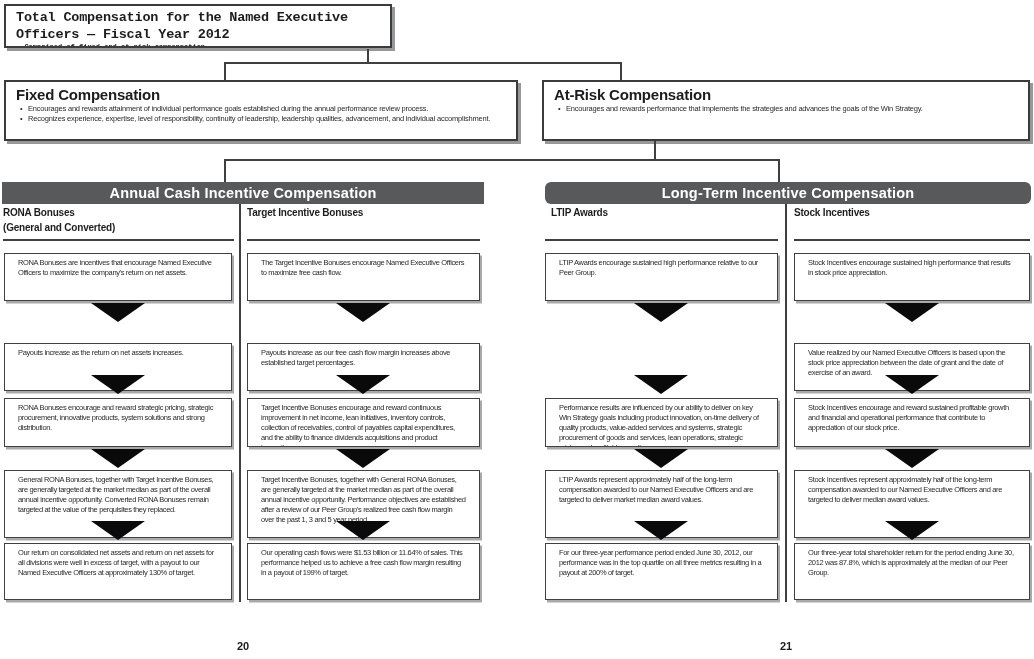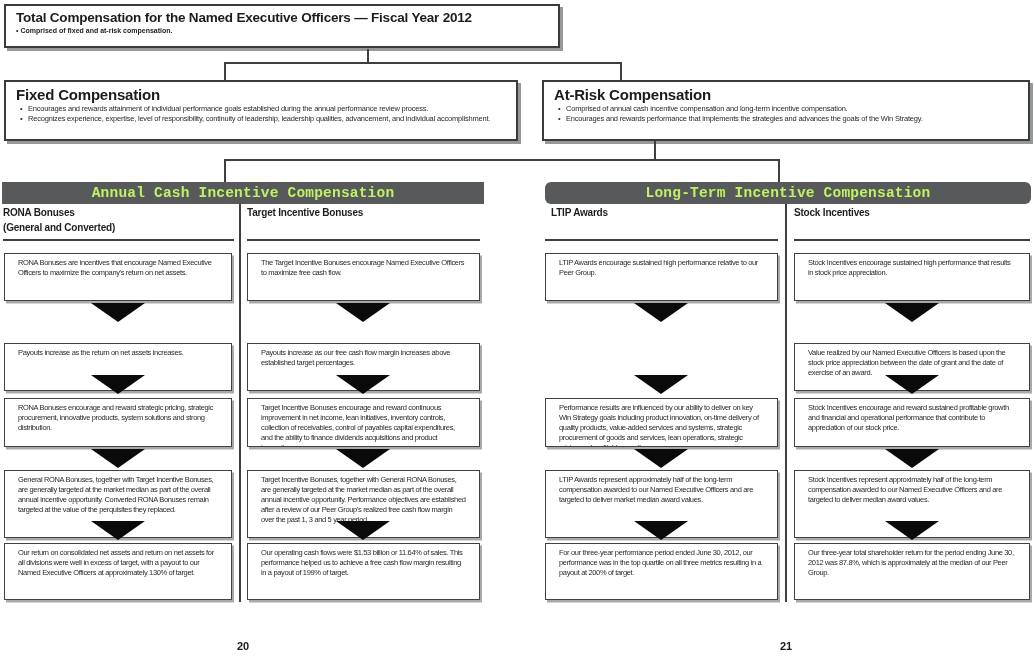--- a/index.html
+++ b/index.html
@@ -11,23 +11,23 @@
   .hbox{position:absolute;background:#fff;border:2px solid #3b3b3d;box-shadow:3px 3px 0 #97989a;
         padding:3px 10px;box-sizing:border-box;overflow:hidden;}
   .hbox .htitle{font-weight:bold;color:#1c1c1e;letter-spacing:-0.2px;}
   .t-title{font-size:13.5px;line-height:17px;}
   .h-title{font-size:15px;line-height:19px;}
   .t-bullet{font-size:7px;font-weight:bold;line-height:9px;color:#1c1c1e;}
   .t-bullet::before{content:"• ";}
   .hblt{position:relative;font-size:7.5px;line-height:10px;color:#2a2a2a;padding-left:12px;letter-spacing:-0.2px;}
   .hblt::before{content:"•";position:absolute;left:4px;}
   
-  .secbar{position:absolute;top:182px;height:22px;background:#58595b;color:#bef264;
+  .secbar{position:absolute;top:182px;height:22px;background:#58595b;color:#ffffff;
           display:flex;align-items:center;justify-content:center;font-weight:bold;
-          font-size:14.5px;letter-spacing:0.2px;font-family:Liberation Mono, monospace;}
+          font-size:14.5px;letter-spacing:0.2px;}
   
   .colhead{position:absolute;font-weight:bold;font-size:10px;line-height:14.5px;
            color:#1d1d1f;letter-spacing:-0.2px;}
   .hrule{position:absolute;height:2px;background:#3f3f41;}
   .divider{position:absolute;width:2px;top:204px;height:398px;background:#3f3f41;}
   
   .fbox{position:absolute;background:#fff;border:1.5px solid #414042;border-radius:0;
         box-shadow:2px 2.5px 0 #a9a9ab;padding:4px 13px;box-sizing:border-box;overflow:hidden;
         font-size:7.5px;line-height:10px;letter-spacing:-0.35px;color:#2a2a2a;}
   .c1{left:4px;width:228px;} .c2{left:247px;width:233px;} .c3{left:545px;width:233px;} .c4{left:794px;width:236px;}
@@ -40,39 +40,38 @@
   .a1{top:303px;} .a2{top:375px;} .a3{top:449px;} .a4{top:521px;}
   
   .pgnum{position:absolute;top:640px;width:20px;text-align:center;font-size:11px;
          font-weight:bold;color:#1c1c1e;}
 </style>
 </head>
 <body>
 
 <div class="canvas">
 
-  <div class="hbox" style="left:4px;top:4px;width:556px;height:44px;">
+  <div class="hbox" style="left:4px;top:4px;width:388px;height:44px;font-family:Liberation Mono, monospace;">
     <div class="htitle t-title">Total Compensation for the Named Executive Officers — Fiscal Year 2012</div>
     <div class="t-bullet">Comprised of fixed and at-risk compensation.</div>
   </div>
 
   <div class="line" style="left:367px;top:49px;width:2px;height:14px;"></div>
   <div class="line" style="left:224px;top:62px;width:398px;height:2px;"></div>
   <div class="line" style="left:224px;top:62px;width:2px;height:19px;"></div>
   <div class="line" style="left:620px;top:62px;width:2px;height:19px;"></div>
 
   <div class="hbox" style="left:4px;top:80px;width:514px;height:61px;">
     <div class="htitle h-title">Fixed Compensation</div>
     <div class="hblt">Encourages and rewards attainment of individual performance goals established during the annual performance review process.</div>
     <div class="hblt">Recognizes experience, expertise, level of responsibility, continuity of leadership, leadership qualities, advancement, and individual accomplishment.</div>
   </div>
 
   <div class="hbox" style="left:542px;top:80px;width:488px;height:61px;">
     <div class="htitle h-title">At-Risk Compensation</div>
-    <div class="hblt">Comprised of annual cash incentive compensation and long-term incentive compensation.</div>
     <div class="hblt">Encourages and rewards performance that implements the strategies and advances the goals of the Win Strategy.</div>
   </div>
 
   <div class="line" style="left:654px;top:141px;width:2px;height:20px;"></div>
   <div class="line" style="left:224px;top:159px;width:556px;height:2px;"></div>
   <div class="line" style="left:224px;top:159px;width:2px;height:24px;"></div>
   <div class="line" style="left:778px;top:159px;width:2px;height:24px;"></div>
 
   <div class="secbar" style="left:2px;width:482px;">
     <span>Annual Cash Incentive Compensation</span>

